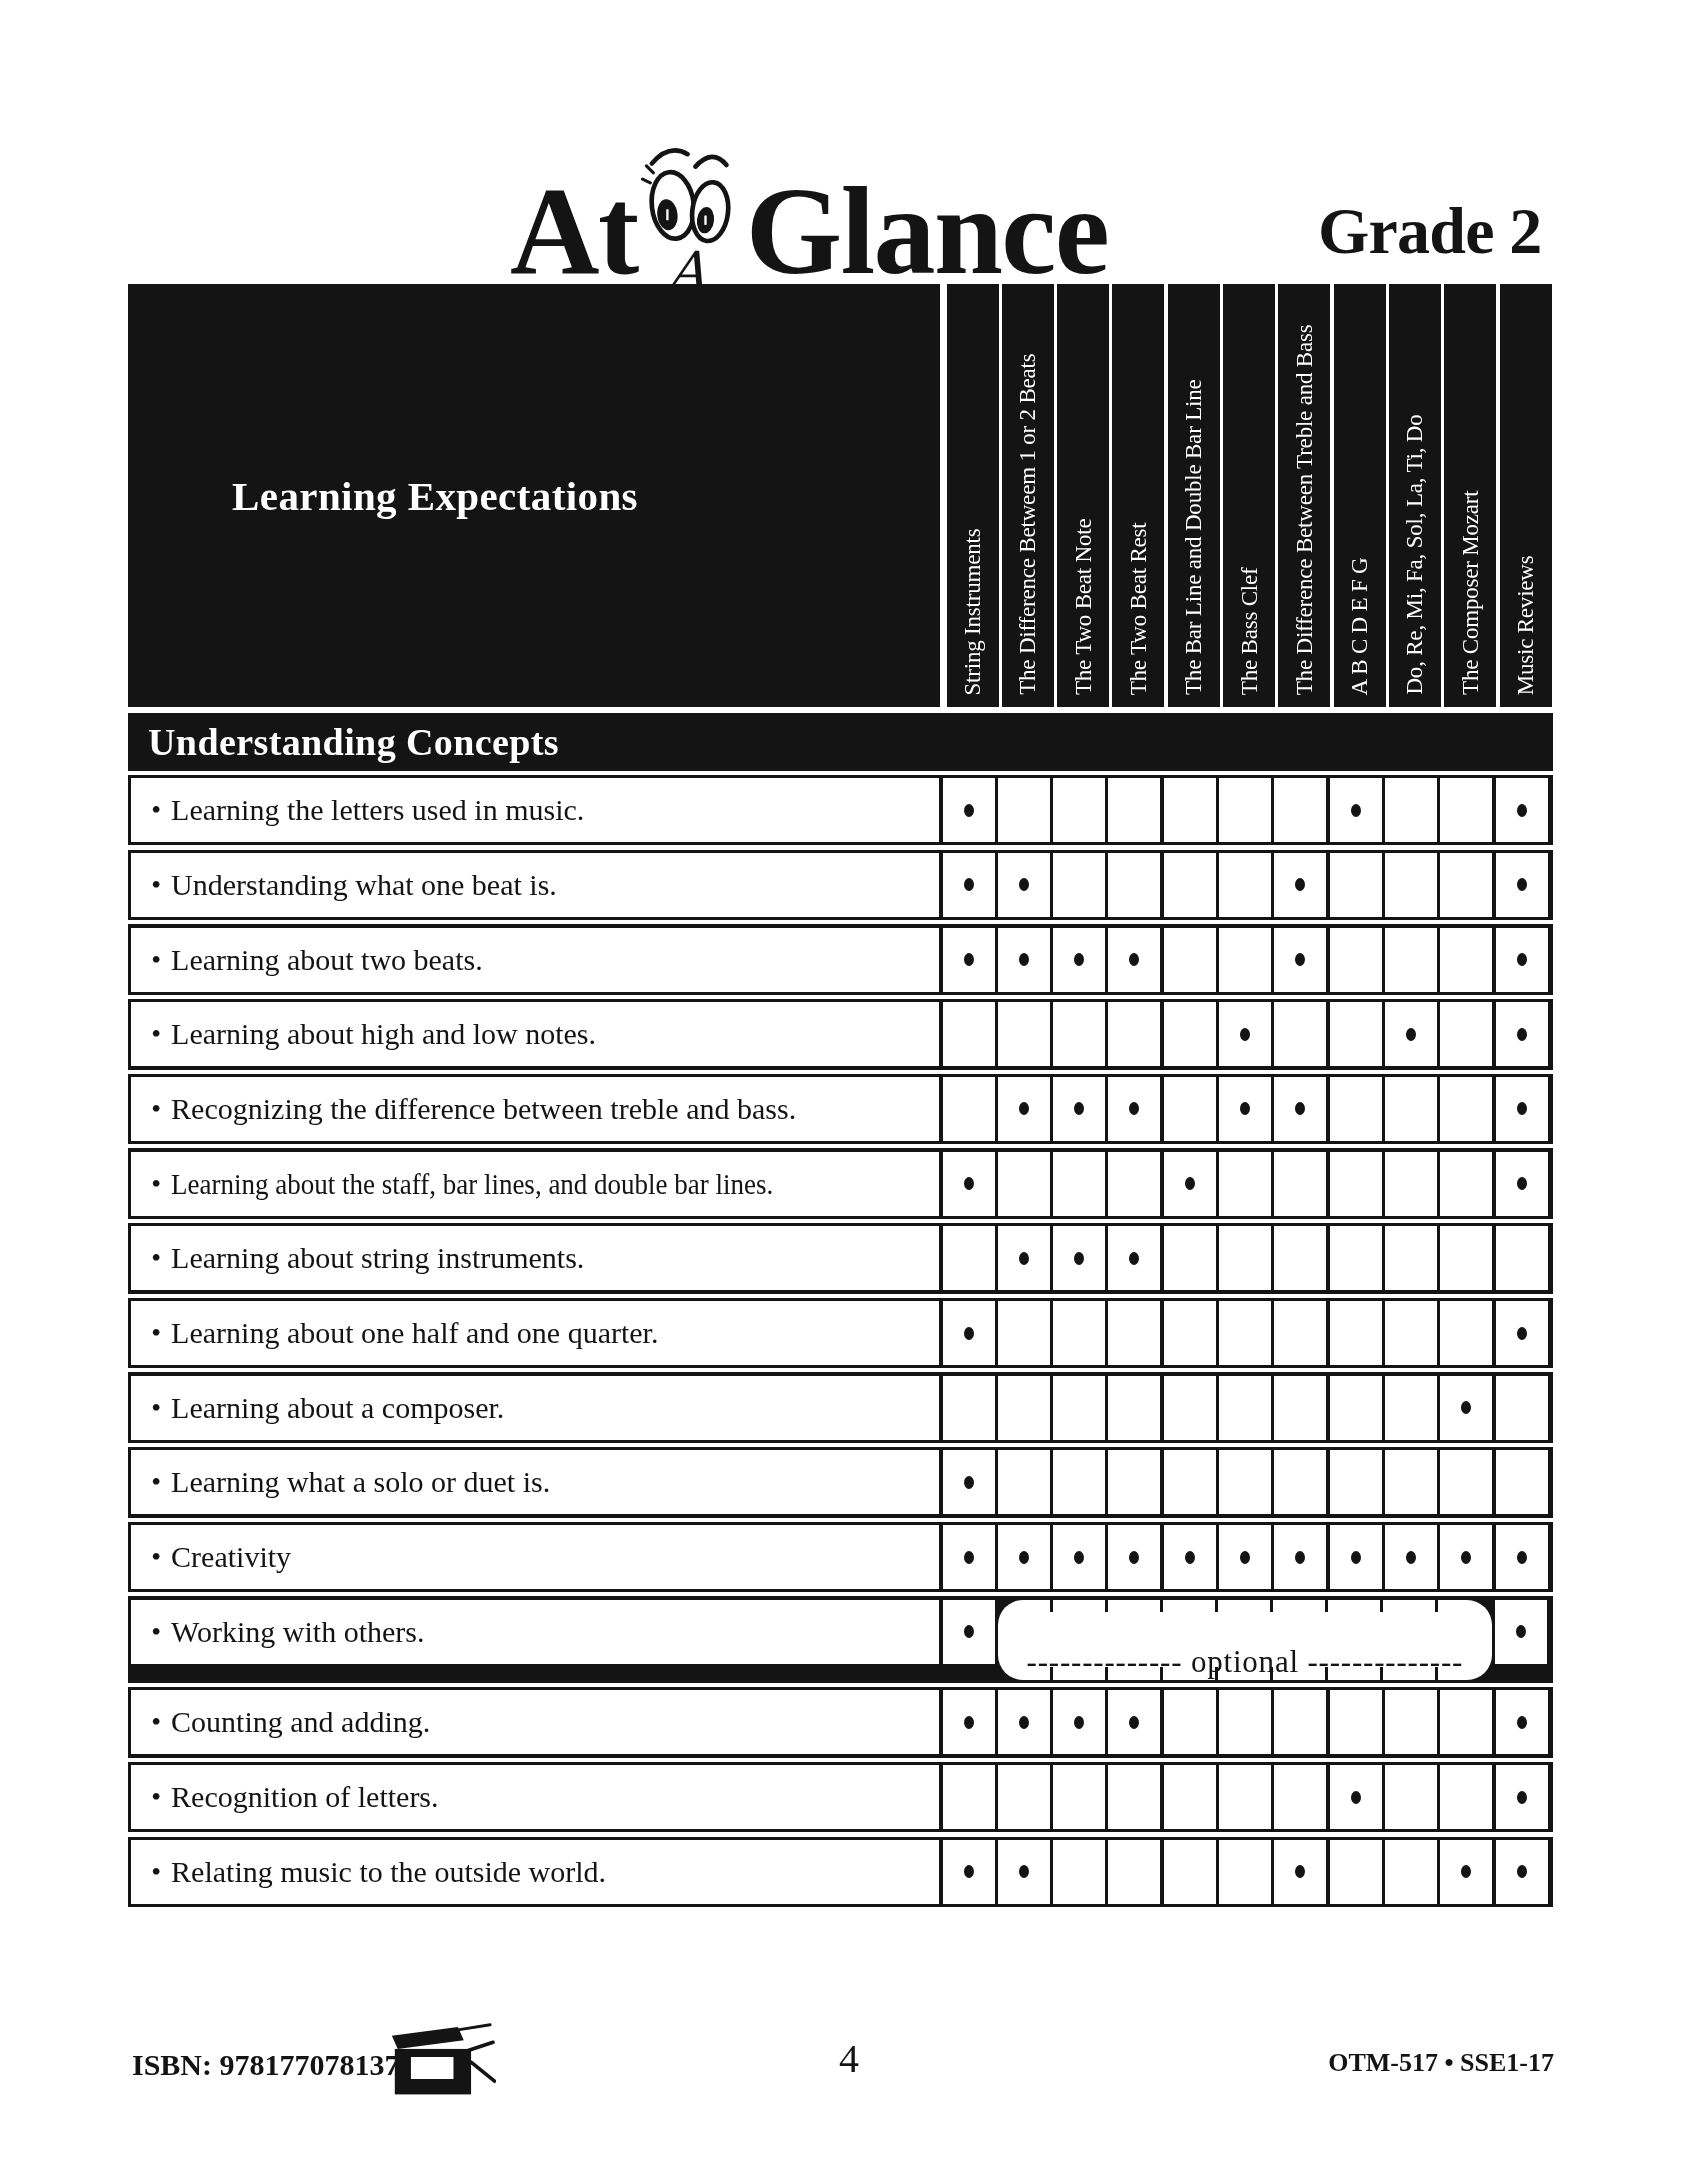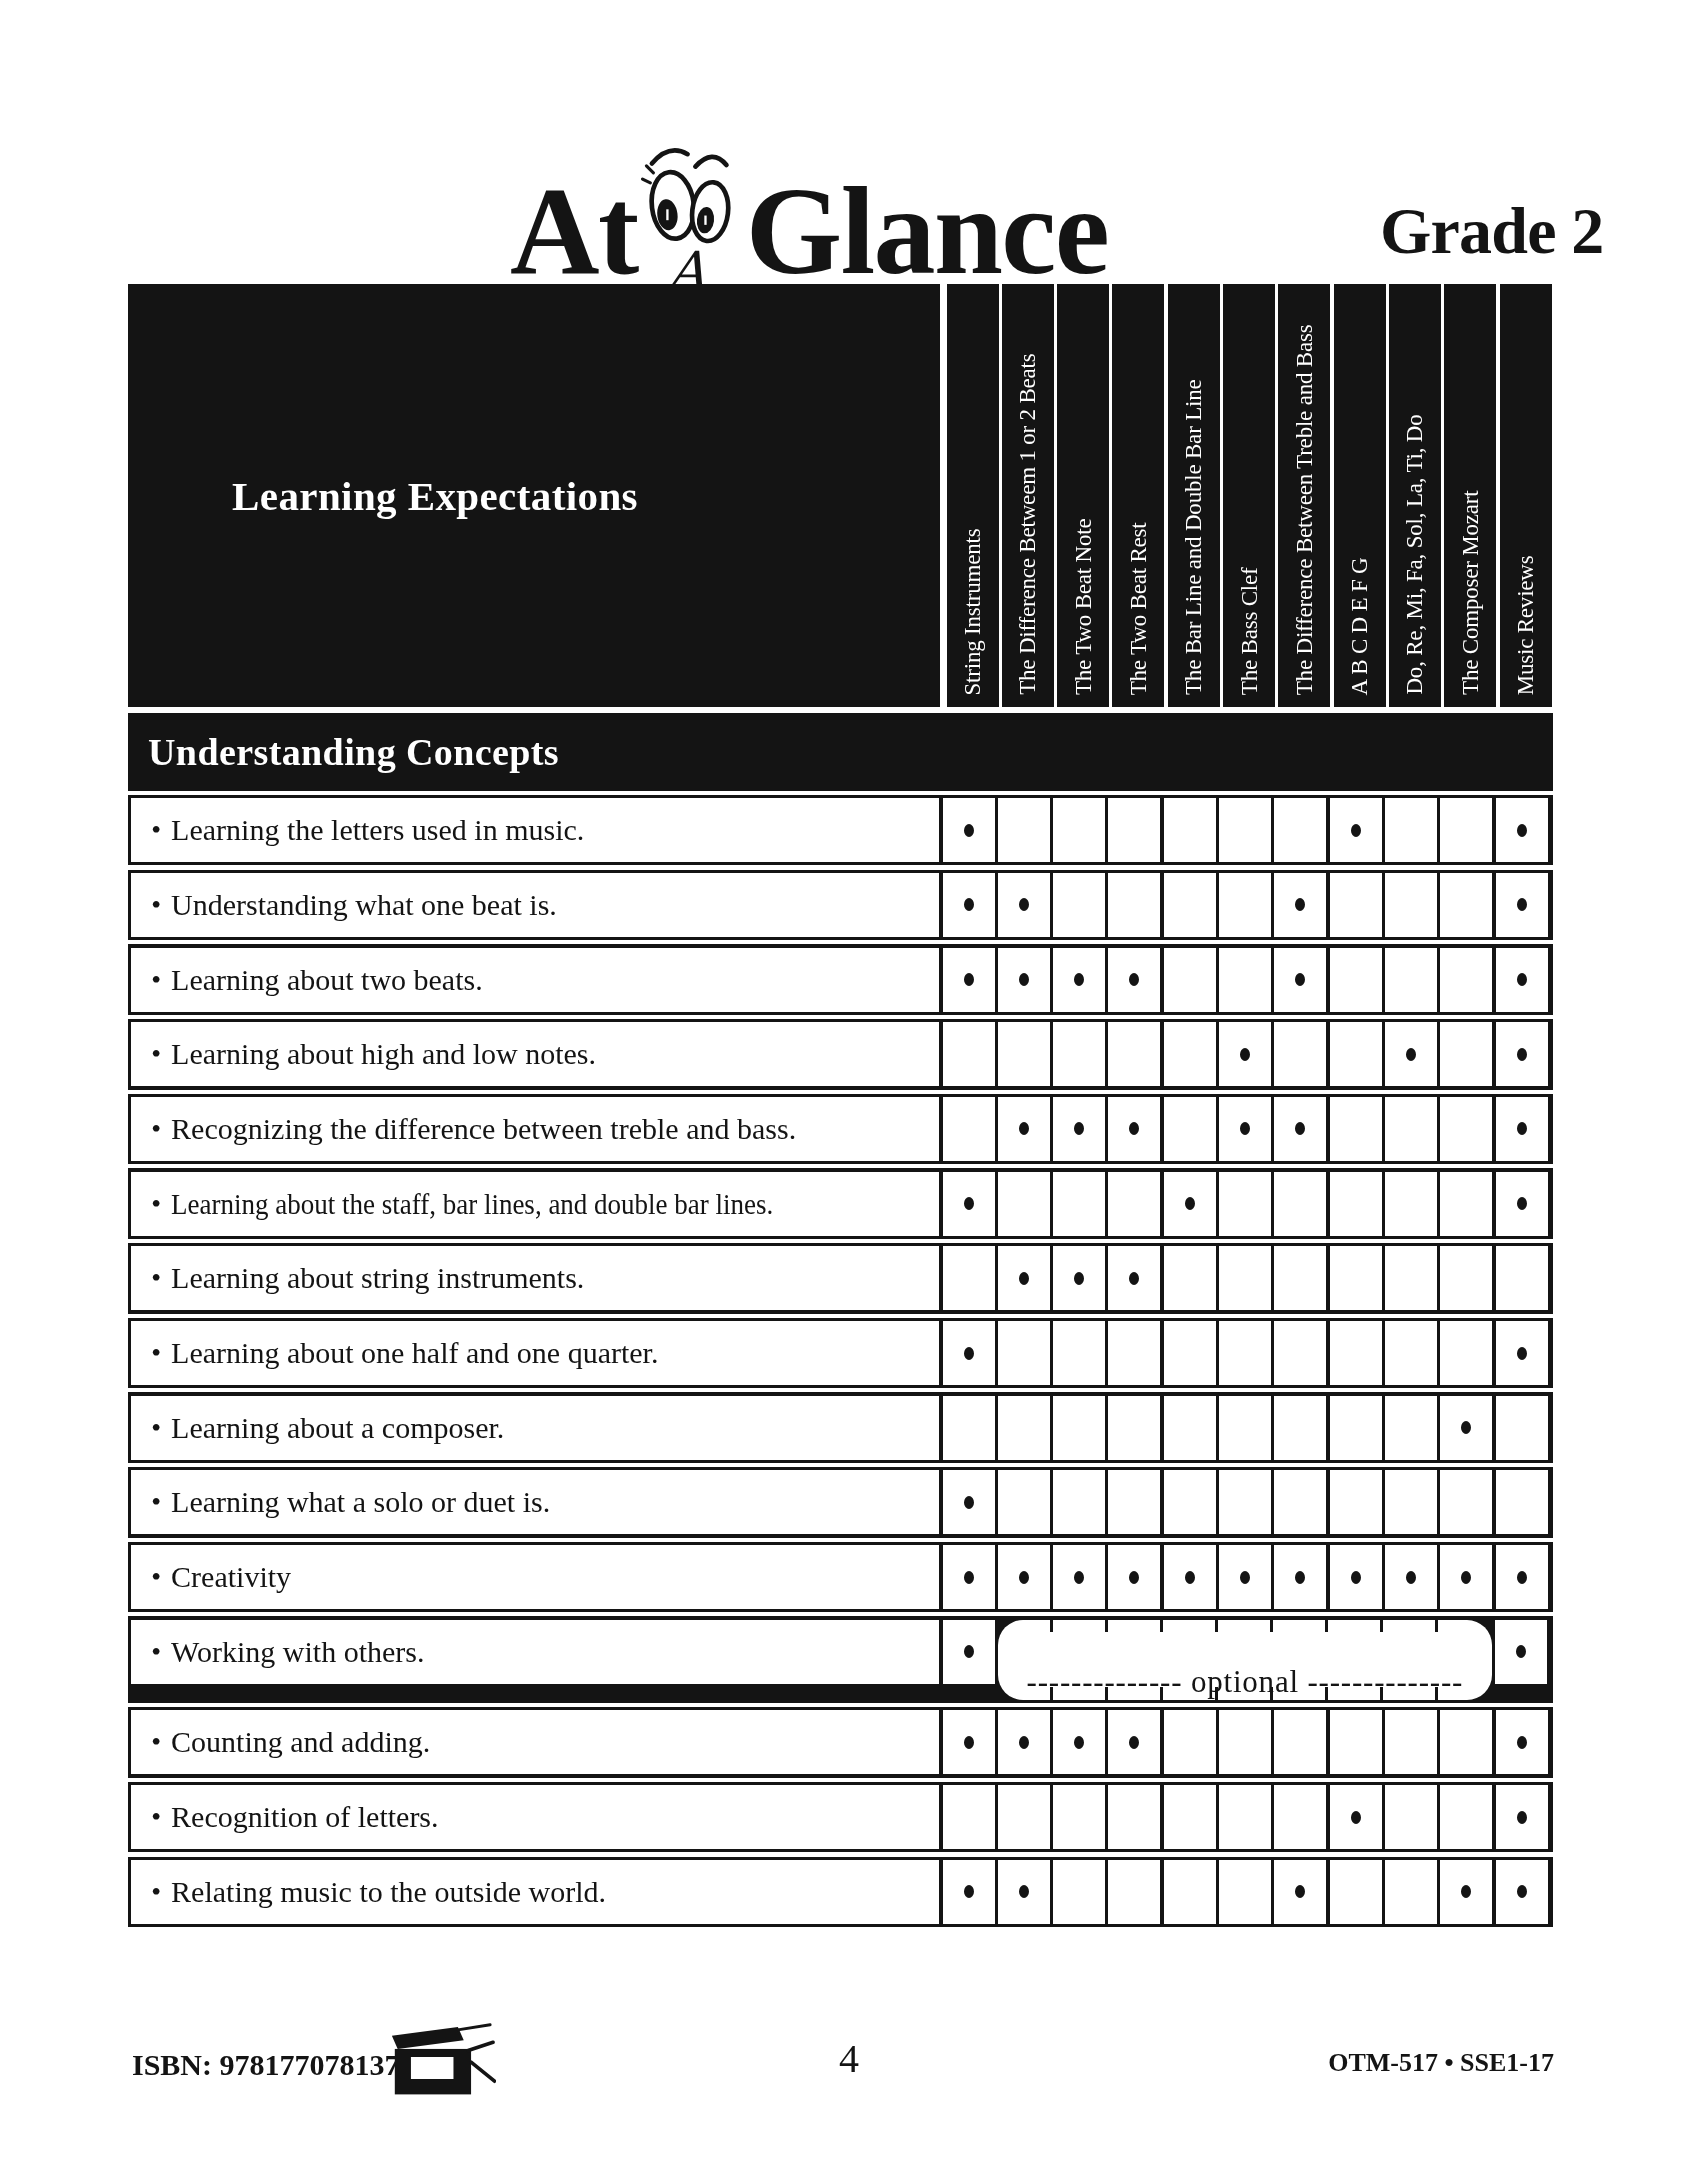--- a/index.html
+++ b/index.html
@@ -7,33 +7,33 @@
        font-family:"Liberation Serif",serif;color:#141414;overflow:hidden;}
   .page{position:absolute;inset:0;}
 
   
   .title-wrap{position:absolute;left:510px;top:138px;display:flex;align-items:flex-end;}
   .big-word{font-size:124px;font-weight:bold;line-height:1;letter-spacing:-1.6px;}
   .title-mid{display:flex;flex-direction:column;align-items:center;width:105px;margin:0 1.6px;}
   .eyes{width:101px;height:110px;}
   .hand-a{font-size:51px;line-height:.9;font-weight:400;font-style:italic;
           font-family:"DejaVu Serif",serif;transform:skewX(-6deg);}
-  .grade{position:absolute;left:1380px;top:193px;font-size:66px;font-weight:bold;letter-spacing:-0.8px;}
+  .grade{position:absolute;left:1318px;top:193px;font-size:66px;font-weight:bold;letter-spacing:-0.8px;}
 
   
   .table{position:absolute;left:128px;top:284px;width:1425px;}
   .thead{display:flex;height:423px;text-align:right;}
   .corner{width:812px;background:#141414;color:#fff;display:flex;align-items:center;justify-content:center;}
   .corner span{font-size:41px;font-weight:bold;letter-spacing:0.4px;transform:translateX(-99px);}
   .hcols{display:flex;gap:3.3px;margin-left:6.6px;}
   .hcol{width:52px;background:#141414;display:flex;justify-content:center;align-items:flex-end;}
   .vtext{writing-mode:vertical-rl;transform:rotate(180deg);color:#fff;font-size:23px;
          letter-spacing:-0.2px;line-height:1;padding-top:11.5px;white-space:nowrap;}
 
-  .band{height:78px;background:#141414;color:#fff;display:flex;align-items:center;
+  .band{height:58px;background:#141414;color:#fff;display:flex;align-items:center;
         padding-left:20px;margin-top:5.8px;}
   .band span{font-size:38px;font-weight:bold;letter-spacing:0.4px;}
 
   .trow{display:flex;gap:3.3px;background:#141414;padding:3.3px;margin-top:4.1px;}
   .lcell{width:808px;flex:0 0 808px;background:#fff;display:flex;align-items:center;height:64px;
          padding-left:20px;box-sizing:border-box;}
   .bullet{font-size:28px;margin-right:10px;}
   .ltext{font-size:30px;white-space:nowrap;}
   .condensed .ltext{transform:scaleX(.9);transform-origin:left center;}
   .cell{flex:0 0 52px;width:52px;height:64px;background:#fff;display:flex;

